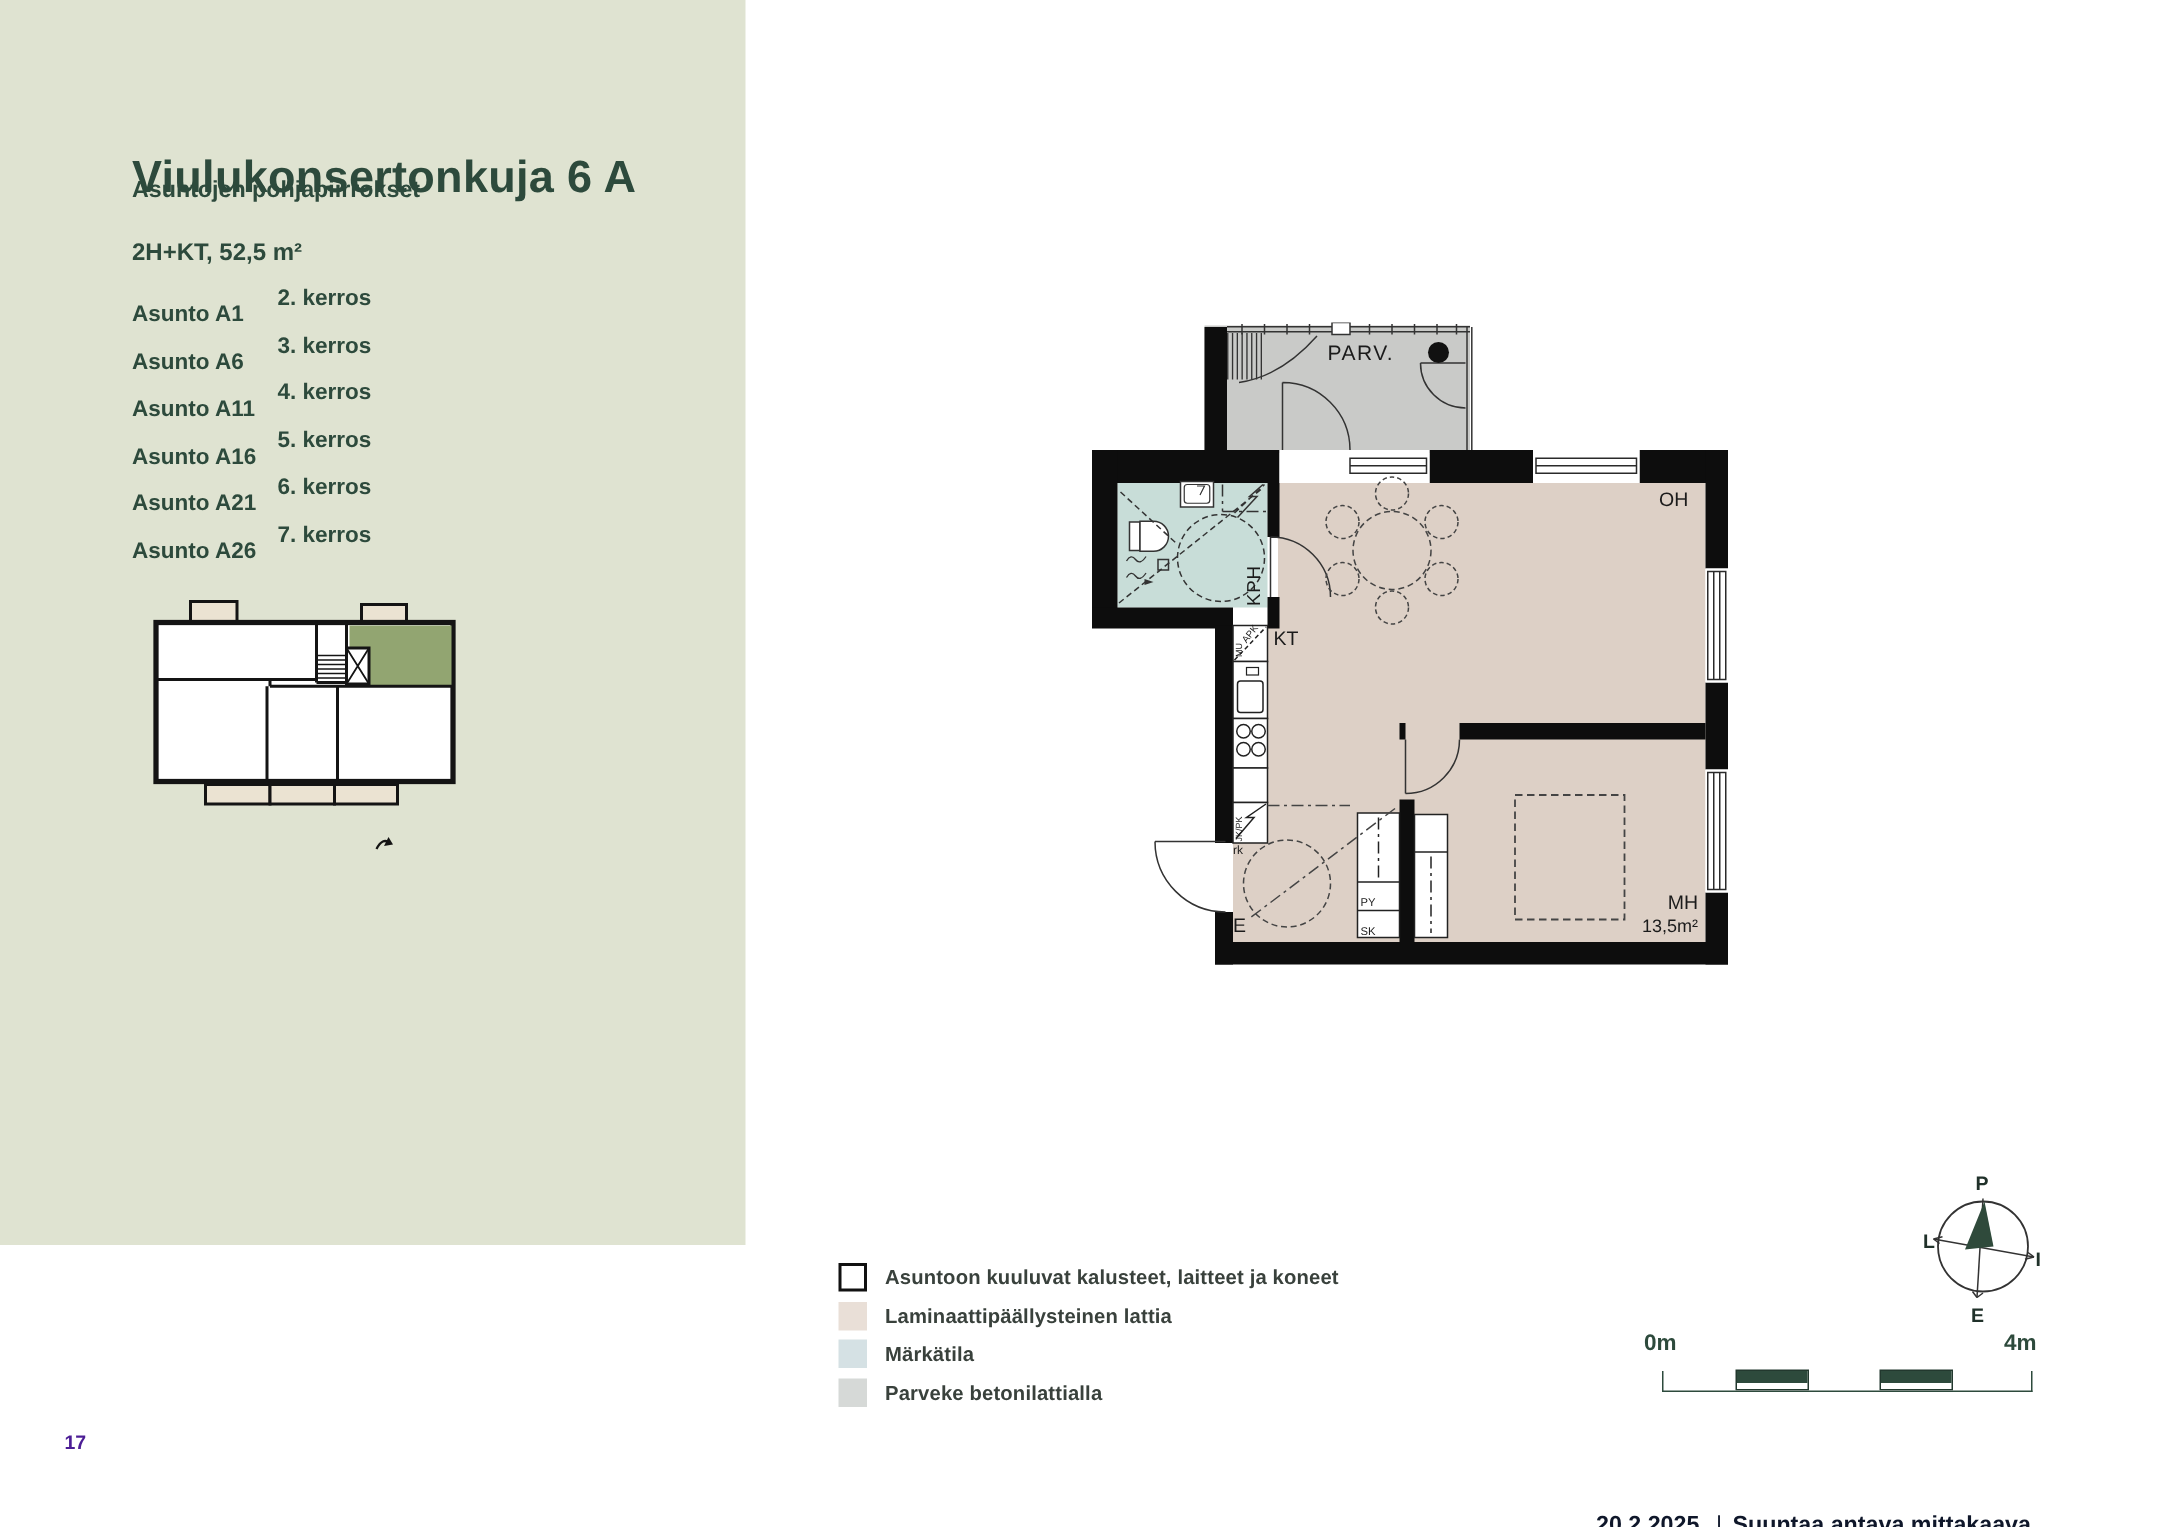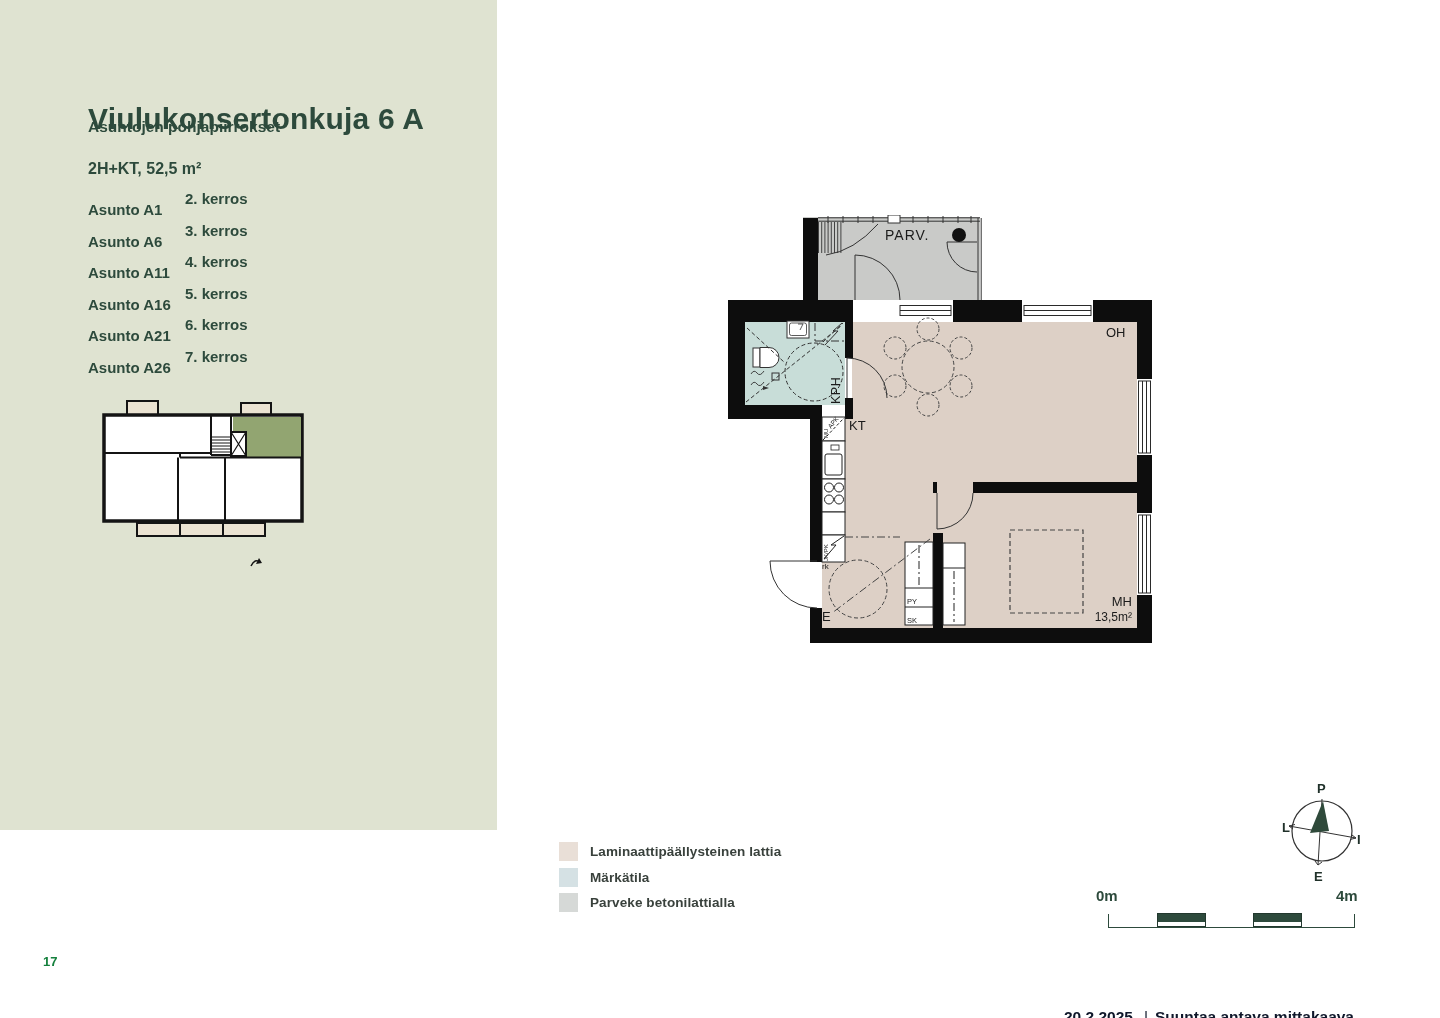--- a/index.html
+++ b/index.html
@@ -10,21 +10,21 @@
   }
   .page{position:absolute;inset:0;}
   
   .sidebar{position:absolute;left:0;top:0;width:497px;height:830px;background:#dfe3d1;}
   .title{position:absolute;left:88px;top:82px;font-size:30px;font-weight:bold;color:#2d4a3c;letter-spacing:.2px;}
   .subtitle{position:absolute;left:88px;top:118px;font-size:15.5px;font-weight:bold;color:#2d4a3c;}
   .apt-type{position:absolute;left:88px;top:160px;font-size:16px;font-weight:bold;color:#2d4a3c;}
   .apt-list{position:absolute;left:88px;top:189px;font-size:15px;font-weight:bold;color:#2d4a3c;line-height:20.5px;}
   .apt-row{display:flex;}
   .apt-row .name{width:97px;margin-top:11px;}
-  .pagenum{position:absolute;left:43px;top:954px;font-size:13px;font-weight:bold;color:#15803d;}
+  .pagenum{position:absolute;left:43px;top:954px;font-size:13px;font-weight:bold;color:#4c1d95;}
   .keyplan{position:absolute;left:100px;top:399px;}
   
   .floorplan{position:absolute;left:728px;top:215px;}
   svg{font-family:"Liberation Sans",sans-serif;}
   svg text{fill:#1b1b1b;}
   
   .legend{position:absolute;left:559px;top:842px;display:flex;flex-direction:column;gap:6.5px;}
   .legend-row{display:flex;align-items:center;gap:12px;height:19px;}
   .legend-swatch{width:19px;height:19px;box-sizing:border-box;flex:0 0 19px;}
   .legend-swatch.bordered{border:2px solid #111111;background:#ffffff;}
@@ -262,20 +262,24 @@
     <text x="94" y="354" font-size="8">rk</text>
     <text x="179" y="389" font-size="7.5">PY</text>
     <text x="179" y="408" font-size="7.5">SK</text>
     <text transform="translate(103,214) rotate(-52)" font-size="6.5">APK</text>
     <text transform="translate(100,223) rotate(-90)" font-size="6">MU</text>
     <text transform="translate(100,346) rotate(-90)" font-size="6">JK/PK</text>
   </svg>
 
   <div class="legend">
     <div class="legend-row">
+      <span class="legend-swatch bordered"></span>
+      <span class="legend-label">Asuntoon kuuluvat kalusteet, laitteet ja koneet</span>
+    </div>
+    <div class="legend-row">
       <span class="legend-swatch" style="background: rgb(233, 223, 215);"></span>
       <span class="legend-label">Laminaattipäällysteinen lattia</span>
     </div>
     <div class="legend-row">
       <span class="legend-swatch" style="background: rgb(213, 225, 228);"></span>
       <span class="legend-label">Märkätila</span>
     </div>
     <div class="legend-row">
       <span class="legend-swatch" style="background: rgb(214, 217, 215);"></span>
       <span class="legend-label">Parveke betonilattialla</span>

